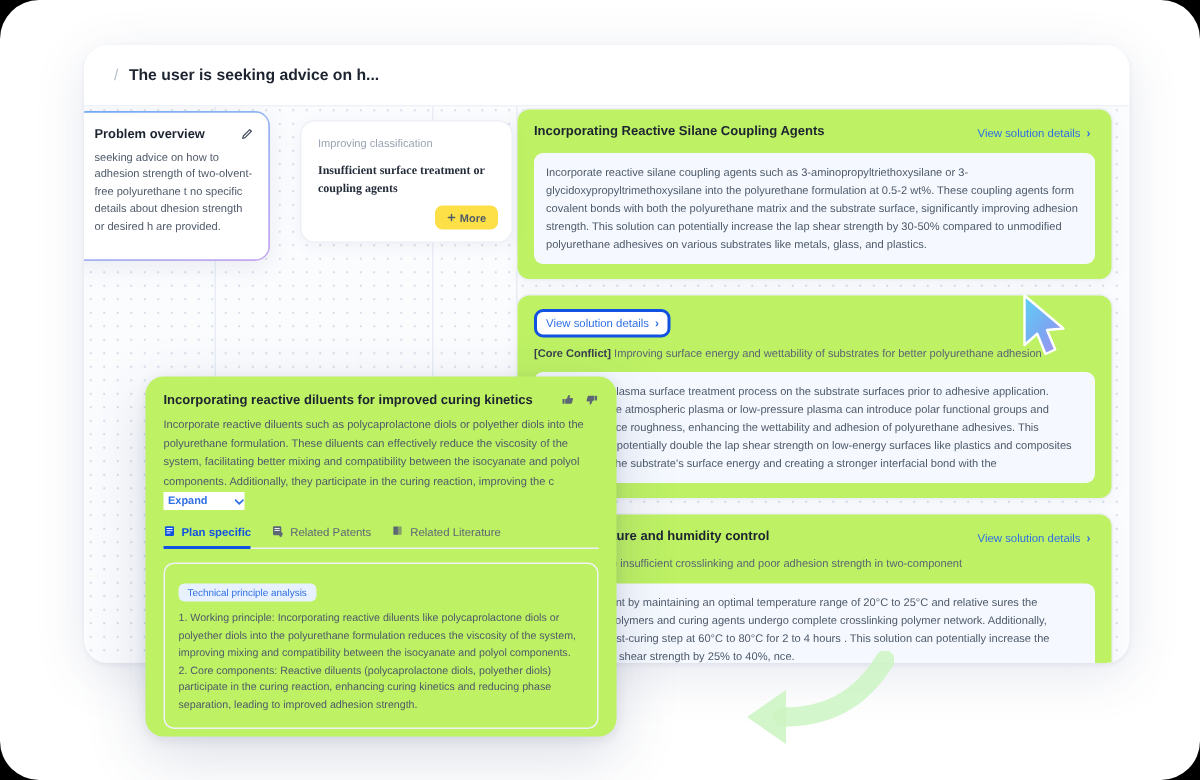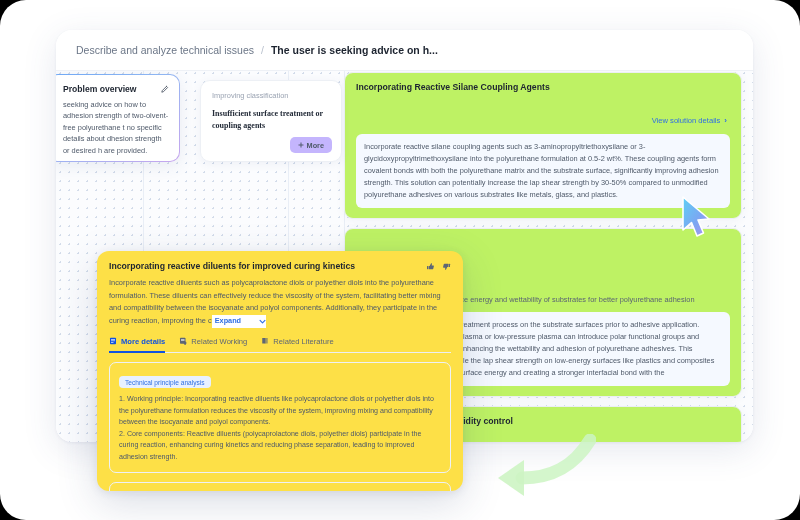--- a/index.html
+++ b/index.html
@@ -52,21 +52,21 @@
   .bc-sep{color:#b9c1cd;}
   .bc-cur{color:#1d2430;font-weight:bold;}
 
   
   .card{
     position:absolute;
     background:#ffffff;
     border-radius:10px;
   }
   .prob-card{
-    left:-8px;top:44px;width:132px;height:88px;
+    left:-8px;top:44px;width:132px;height:100px;
     border-radius:10px;
     padding:9px 10px 8px 14px;
     box-sizing:border-box;
     box-shadow:0 4px 16px rgba(70,90,140,.10);
     background:
       linear-gradient(#fff,#fff) padding-box,
       linear-gradient(150deg,#6fa8f5 0%, #8fb6f2 40%, #c8a6ee 100%) border-box;
     border:1.4px solid transparent;
     z-index:5;
   }
@@ -83,21 +83,21 @@
     padding:10px 11px 8px;box-sizing:border-box;
     box-shadow:0 2px 10px rgba(70,90,140,.07);
     border:1px solid #edf0f5;
     z-index:4;
   }
   .class-label{font-size:7.4px;color:#9aa3b2;margin-bottom:8px;}
   .class-val{font-size:8px;font-weight:bold;color:#242c39;line-height:1.5;font-family:Liberation Serif, serif;}
   .more-btn{
     position:absolute;right:9px;bottom:8px;
     display:flex;align-items:center;gap:3px;
-    background:#c4b5fd;border-radius:5px;
+    background:#fde047;border-radius:5px;
     padding:3.5px 8px;
     font-size:7.3px;color:#4e5969;font-weight:bold;
     cursor:pointer;
   }
 
   
   .sol-col{
     position:absolute;left:288px;top:42px;width:398px;
     display:flex;flex-direction:column;gap:9px;
     z-index:3;
@@ -106,38 +106,38 @@
     background:#bef264;border:1px solid #eceff4;border-radius:9px;
     padding:9px 11px 10px;
     box-shadow:0 2px 10px rgba(70,90,140,.06);
     position:relative;
   }
   .sol-top{display:flex;align-items:flex-start;justify-content:space-between;gap:8px;}
   .sol-title{font-size:8.7px;font-weight:bold;color:#1d2430;line-height:1.3;}
   .vsd{
     display:flex;align-items:flex-end;gap:4px;flex:none;
     font-size:7.6px;color:#2f6fe4;cursor:pointer;white-space:nowrap;
-    padding:2px 3px;border-radius:4px;margin-top:32px;
+    padding:2px 3px;border-radius:4px;
   }
   .vsd.hl{
     border:2px solid #1152e0;border-radius:6px;padding:3px 6px;
     background:#fff;
   }
   .chev{font-size:8px;font-weight:bold;}
   .sol-conflict{margin-top:6px;font-size:7.4px;color:#5a6473;line-height:1.4;}
   .sol-conflict b{color:#39414e;font-weight:bold;}
   .sol-body{
     margin-top:7px;background:#f5f9ff;border-radius:6px;
     padding:7px 8px;font-size:7.4px;line-height:1.62;color:#4e5969;
   }
 
   
   .overlay{
-    position:absolute;left:97px;top:251px;width:366px;height:240px;
-    background:#fde047;border-radius:12px;
+    position:absolute;left:97px;top:251px;width:314px;height:240px;
+    background:#bef264;border-radius:12px;
     box-shadow:0 12px 40px rgba(48,66,110,.18), 0 2px 8px rgba(48,66,110,.10);
     overflow:hidden;z-index:20;
   }
   .ov-pad{padding:10px 12px 0;}
   .ov-head{display:flex;align-items:flex-start;justify-content:space-between;gap:8px;}
   .ov-title{font-size:8.7px;font-weight:bold;color:#1d2430;}
   .ov-acts{display:flex;gap:7px;flex:none;padding-top:1px;}
   .ov-acts svg{width:9px;height:9px;color:#5d6personal;}
   .thumb{width:9px;height:9px;color:#5d6675;cursor:pointer;}
   .ov-desc{
@@ -185,21 +185,20 @@
   <div class="app-frame">
     <div class="frame-inner">
 
       <div class="canvas">
         <div class="canvas-col-line" style="left:87px"></div>
         <div class="canvas-col-line" style="left:232px"></div>
         <div class="canvas-col-line" style="left:288px"></div>
       </div>
 
       <div class="breadcrumb">
-        <span class="bc-root">Describe and analyze technical issues</span>
         <span class="bc-sep">/</span>
         <span class="bc-cur">The user is seeking advice on h...</span>
       </div>
 
       <div class="card prob-card">
         <div class="prob-head">
           <span class="prob-title">Problem overview</span>
           <svg class="pencil" viewBox="0 0 16 16" fill="none" stroke="currentColor" stroke-width="1.5" stroke-linecap="round" stroke-linejoin="round">
             <path d="M11.5 2.5l2 2L6 12l-2.8.8.8-2.8 7.5-7.5z"></path>
           </svg>
@@ -294,31 +293,31 @@
       </div>
 
       <div class="tabs">
         <div class="tab active">
           <svg viewBox="0 0 16 16" fill="currentColor">
               <rect x="2" y="1.5" width="12" height="13" rx="1.6"></rect>
               <rect x="4" y="4" width="8" height="1.3" fill="#fff"></rect>
               <rect x="4" y="7" width="8" height="1.3" fill="#fff"></rect>
               <rect x="4" y="10" width="5" height="1.3" fill="#fff"></rect>
             </svg>
-          <span>More details</span>
+          <span>Plan specific</span>
         </div>
         <div class="tab">
           <svg viewBox="0 0 16 16" fill="currentColor">
               <rect x="2" y="1.5" width="11" height="12" rx="1.4"></rect>
               <rect x="4" y="4" width="7" height="1.2" fill="#fff"></rect>
               <rect x="4" y="6.6" width="7" height="1.2" fill="#fff"></rect>
               <circle cx="12.2" cy="12" r="2.8"></circle>
               <path d="M11 14.2l1.2-.9 1.2.9v2.2l-1.2-.9-1.2.9z"></path>
             </svg>
-          <span>Related Working</span>
+          <span>Related Patents</span>
         </div>
         <div class="tab">
           <svg viewBox="0 0 16 16" fill="currentColor">
               <path d="M2.5 2h5.2c.5 0 .8.3.8.8v11c0-.5-.4-.8-.8-.8H2.5V2z"></path>
               <path d="M13.5 2H8.3c-.5 0-.8.3-.8.8v11c0-.5.4-.8.8-.8h5.2V2z" opacity=".6"></path>
             </svg>
           <span>Related Literature</span>
         </div>
       </div>
     </div>

